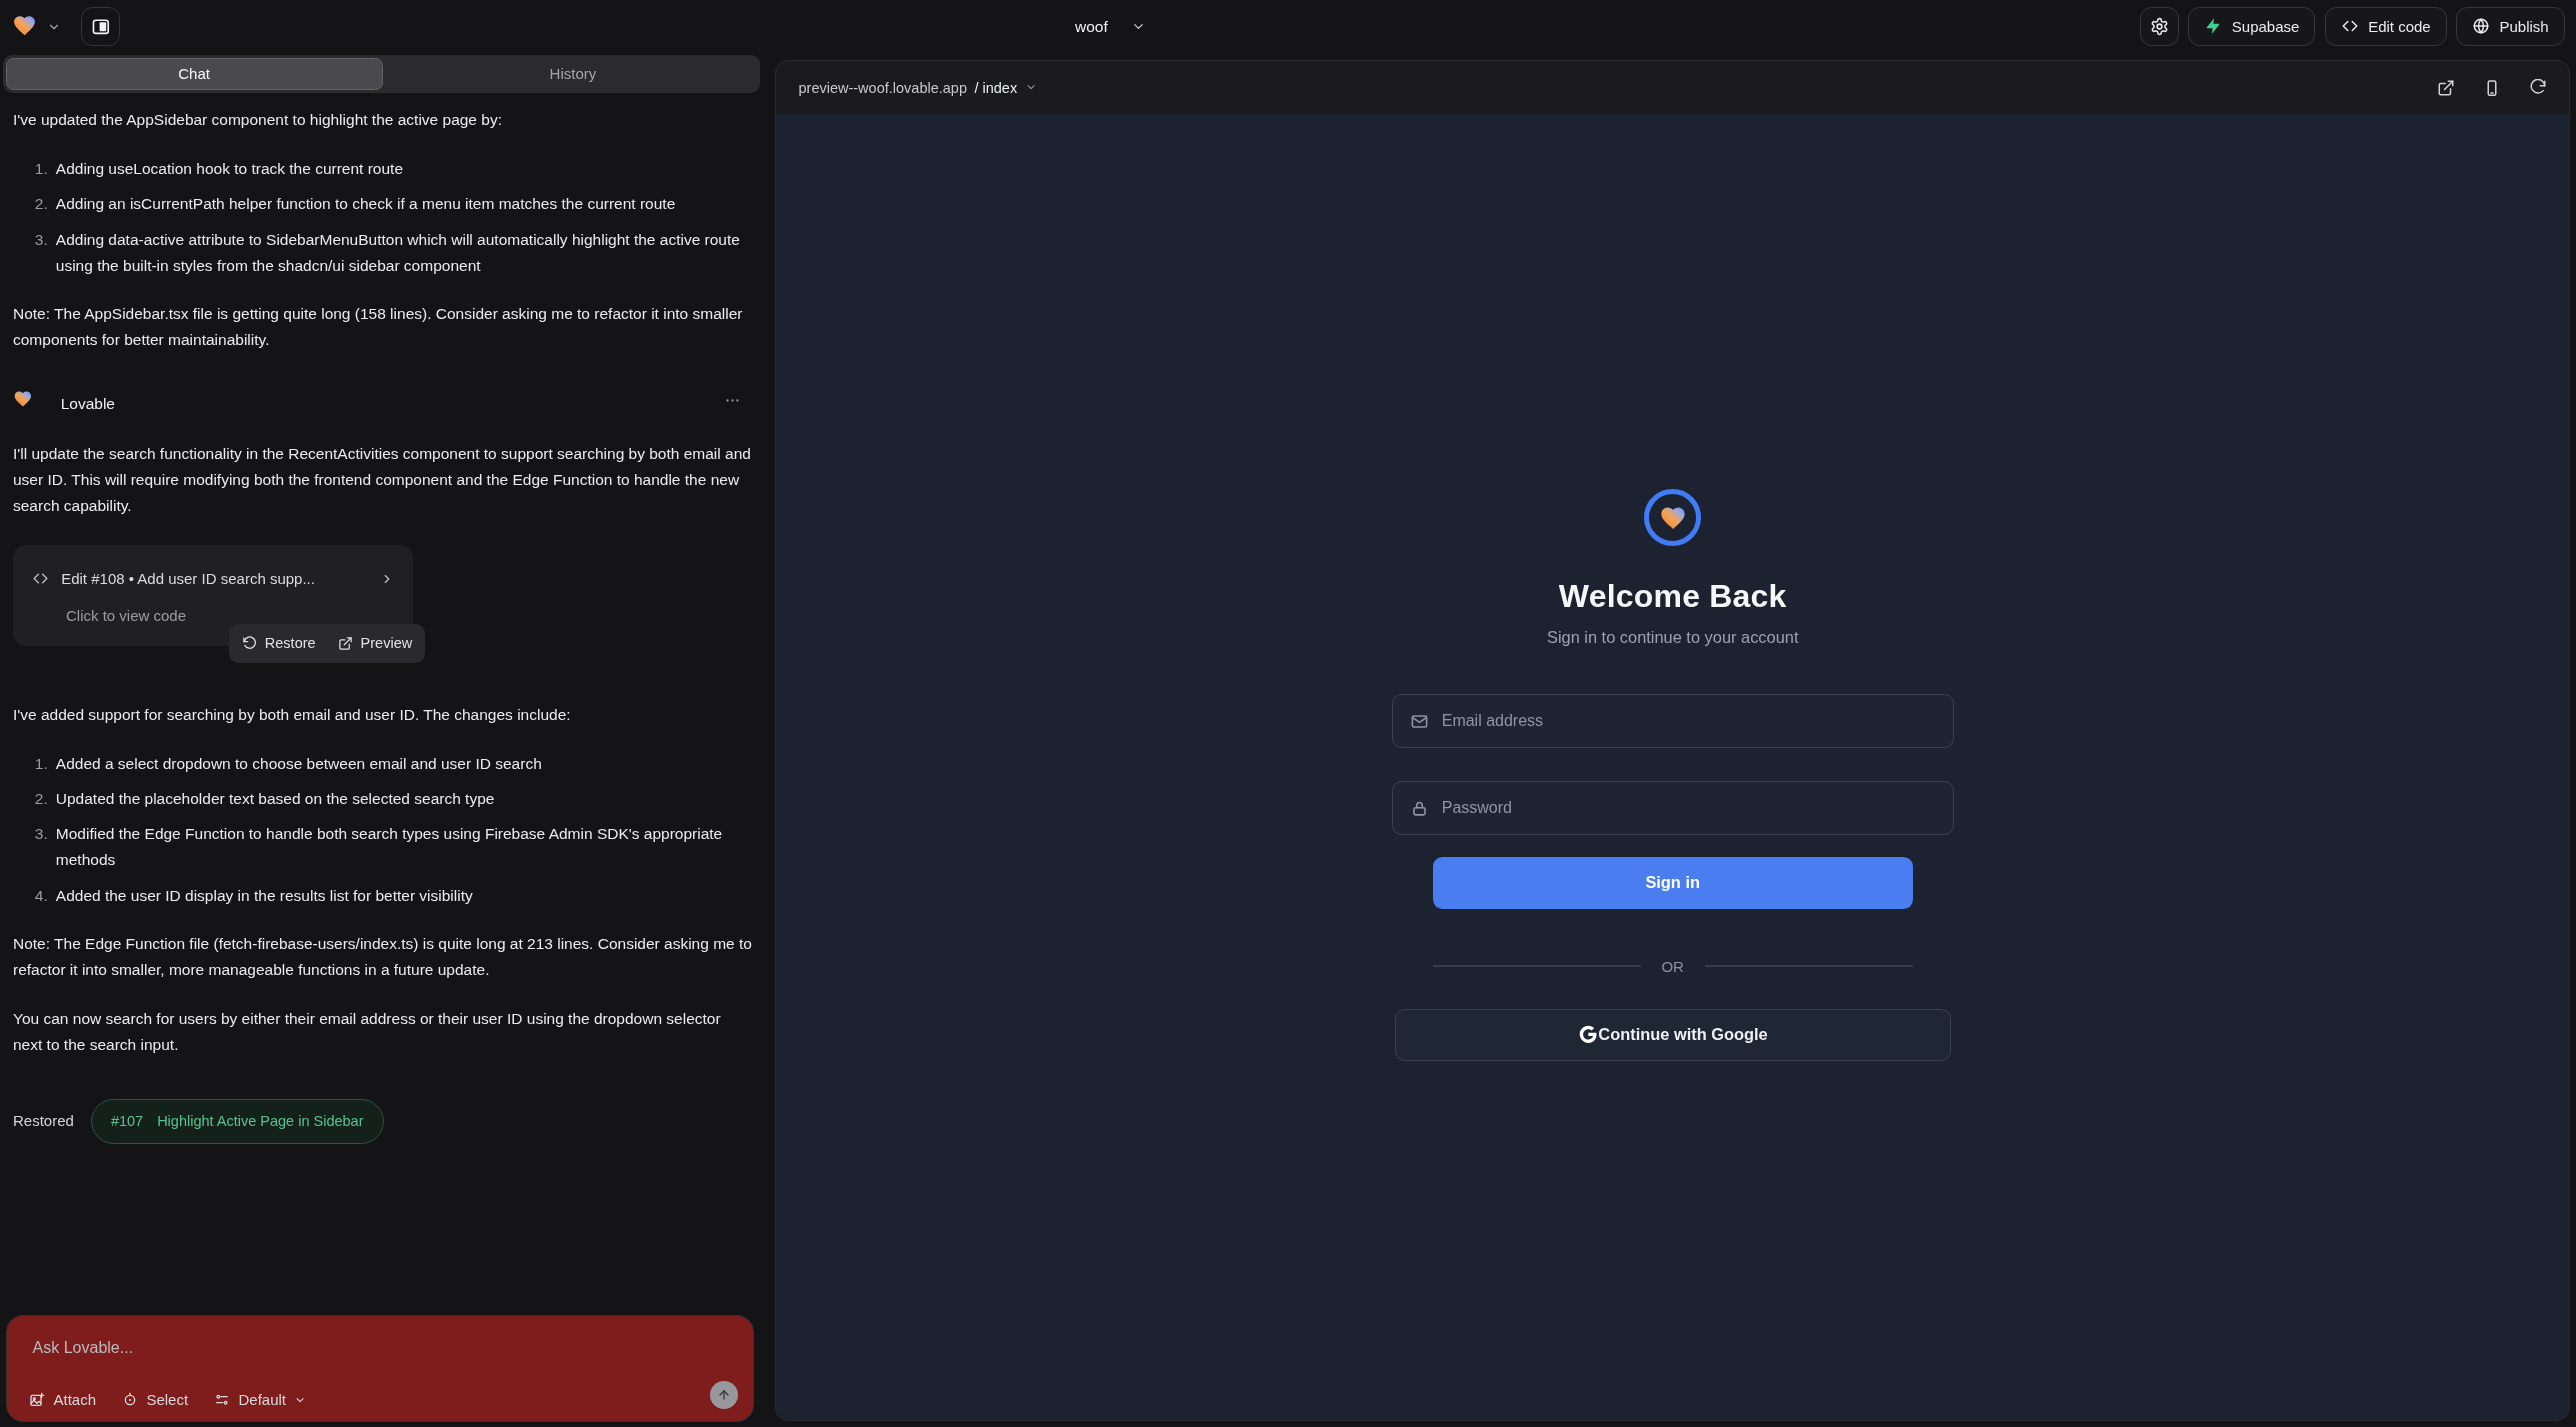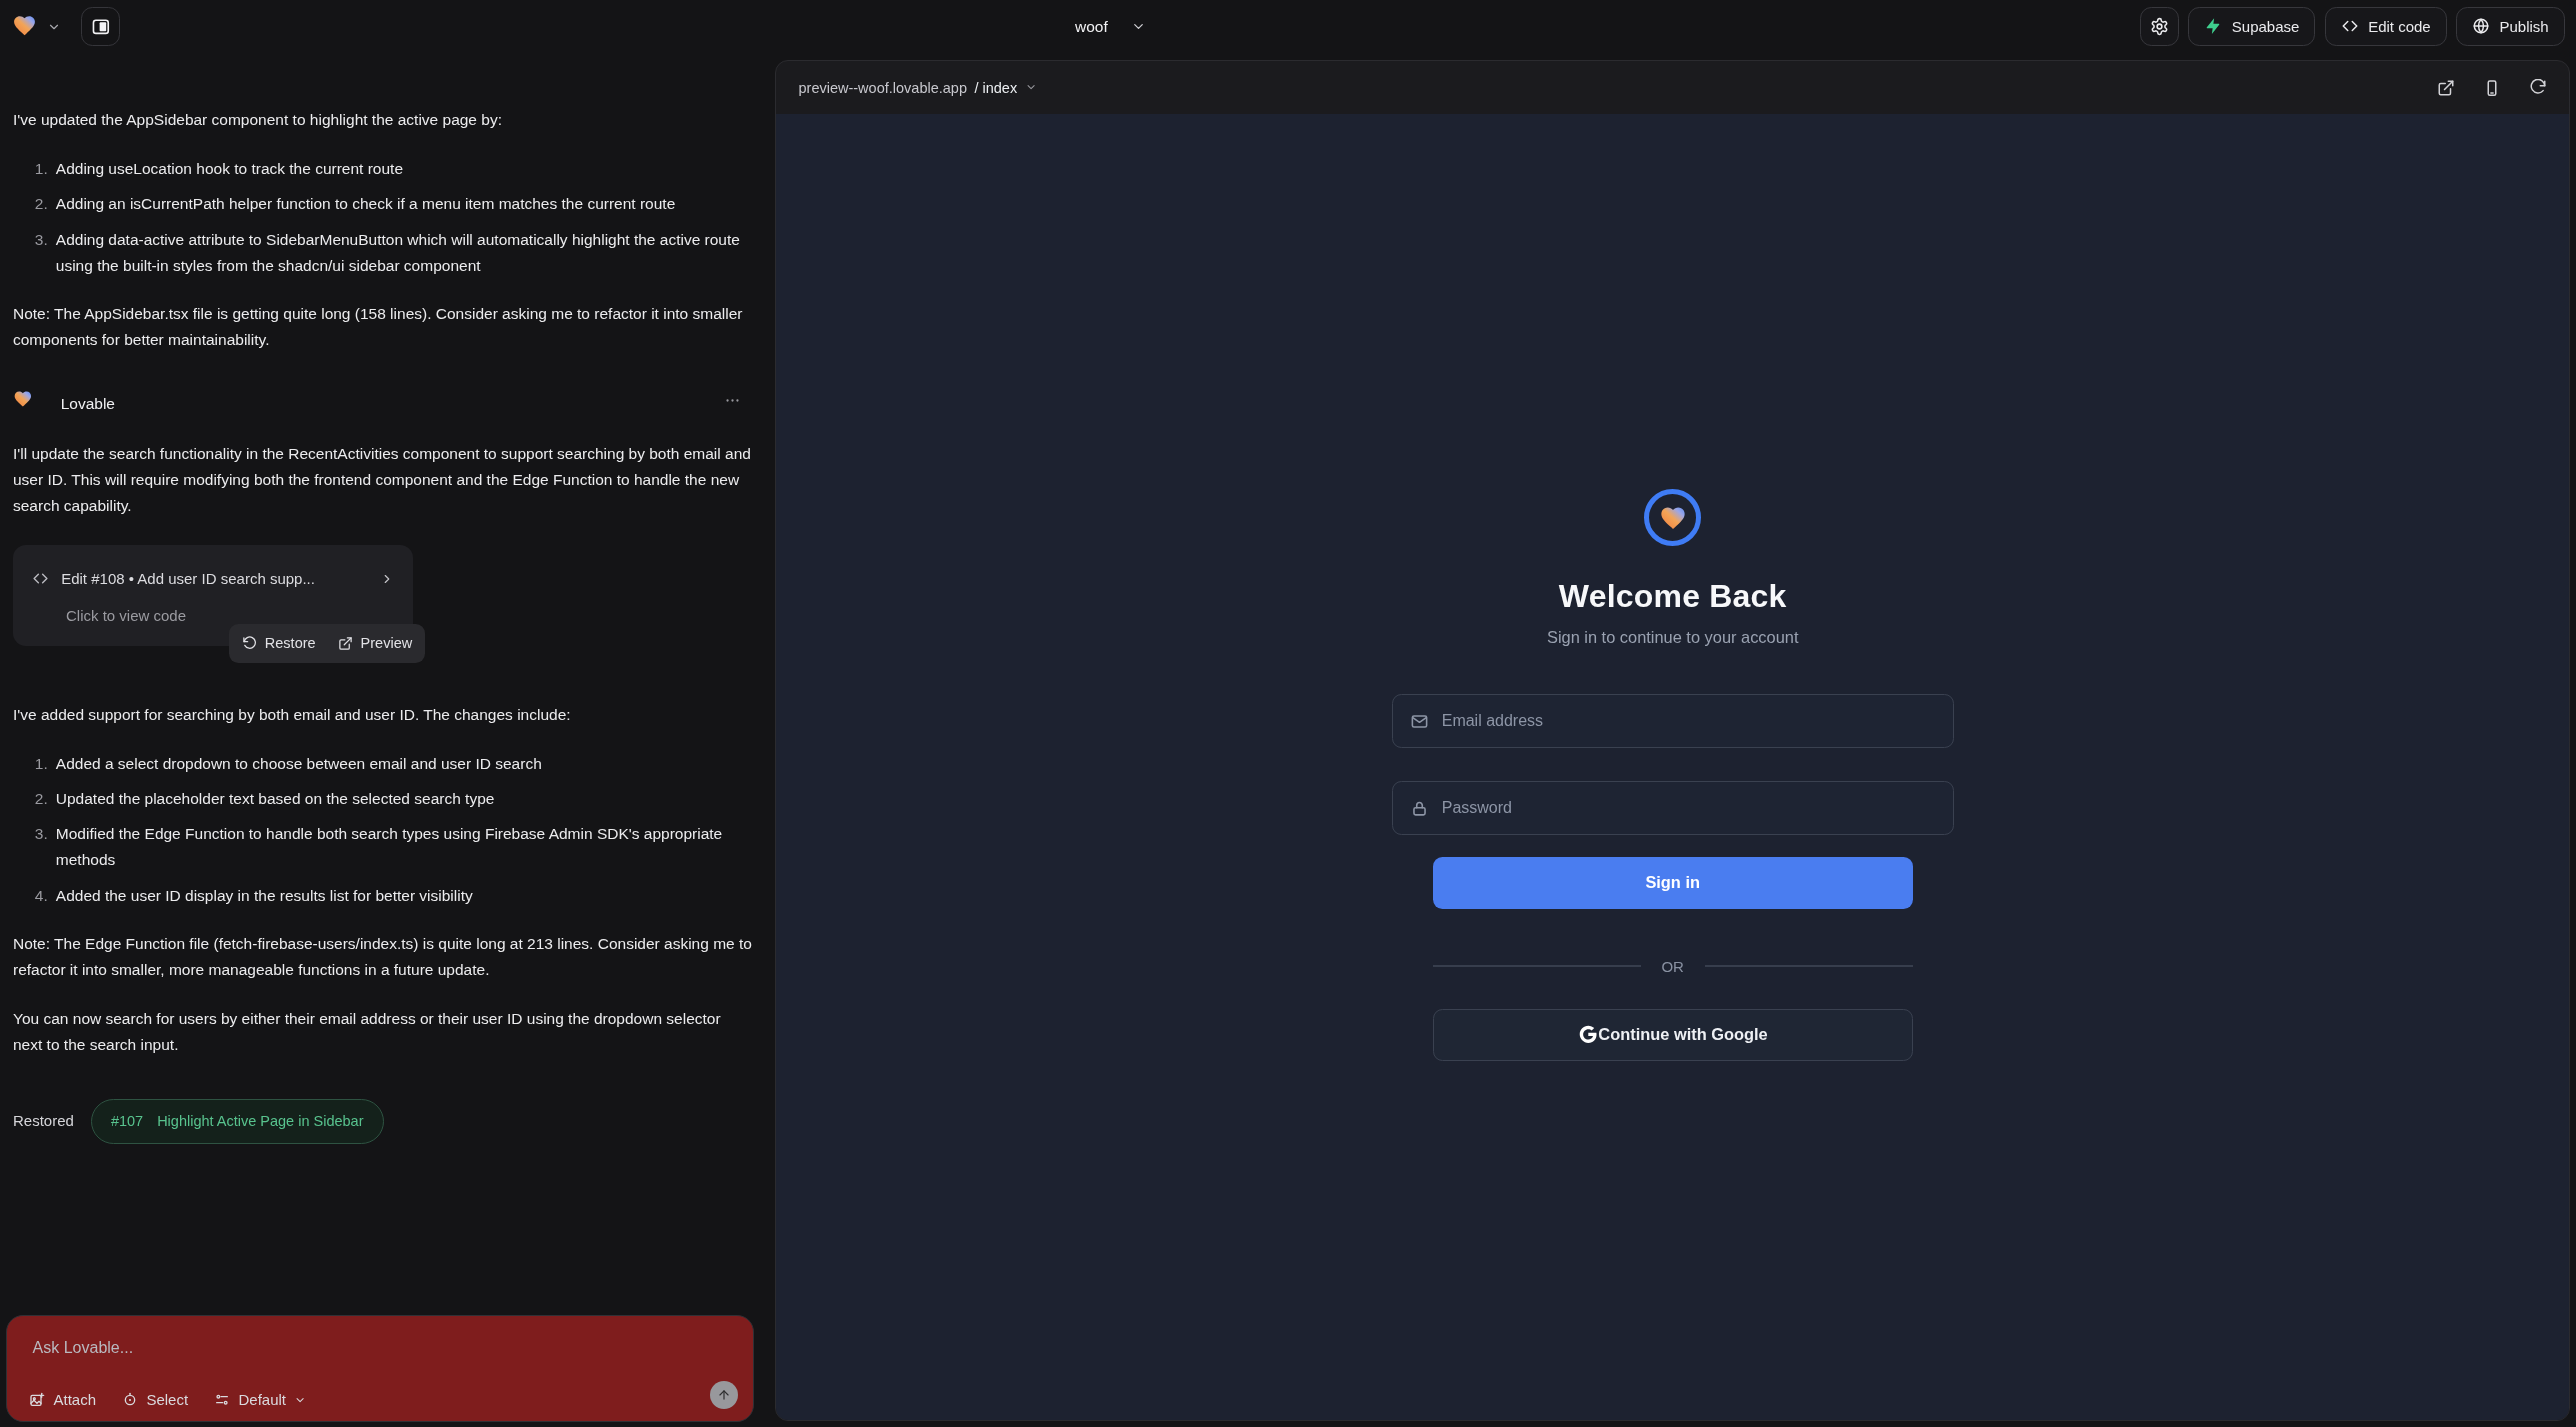--- a/index.html
+++ b/index.html
@@ -78,21 +78,21 @@
   .wb-sub { margin-top:13px; font-size:16.4px; color:#9aa2b1; }
   .field { width:562px; height:54px; border:1.4px solid #3a4150; border-radius:9.4px; background:#1e2433;
     display:flex; align-items:center; gap:13px; padding:0 17px; font-size:16px; color:#8d95a6; }
   .field.email { margin-top:47px; }
   .field.password { margin-top:33px; }
   .signin-btn { width:480px; height:52px; margin-top:21.6px; background:#4a7df0; border-radius:9.4px;
     display:flex; align-items:center; justify-content:center; font-size:16.4px; font-weight:600; color:#ffffff; }
   .or-row { width:480px; margin-top:49px; display:flex; align-items:center; gap:20.6px; }
   .or-line { flex:1; height:1.4px; background:#373e4d; }
   .or-text { font-size:15px; color:#8a92a3; }
-  .google-btn { width:480px; height:52px; margin-top:34px; background:#1f2634; border:1.4px solid #3a4150;
+  .google-btn { width:556px; height:52px; margin-top:34px; background:#1f2634; border:1.4px solid #3a4150;
     border-radius:9.4px; display:flex; align-items:center; justify-content:center; gap:0;
     font-size:16.4px; font-weight:600; color:#eef0f4; }
 </style>
 </head>
 <body>
 
 <svg width="0" height="0" style="position:absolute">
   <defs>
     <linearGradient id="heartGrad" x1="0" y1="1" x2="1" y2="0">
       <stop offset="0" stop-color="#f07c3e"></stop>
@@ -155,20 +155,24 @@
           <circle cx="12" cy="12" r="9"></circle>
           <path d="M3 12h18"></path>
           <path d="M12 3a14 14 0 0 1 0 18a14 14 0 0 1 0-18z"></path>
         </svg>
       <span>Publish</span>
     </span>
   </div>
 </div>
 
 <div class="sidebar">
+  <div class="tabs">
+    <div class="tab active">Chat</div>
+    <div class="tab">History</div>
+  </div>
 
   <div class="chat">
     <p>I've updated the AppSidebar component to highlight the active page by:</p>
     <ol>
       <li>Adding useLocation hook to track the current route</li>
       <li>Adding an isCurrentPath helper function to check if a menu item matches the current route</li>
       <li>Adding data-active attribute to SidebarMenuButton which will automatically highlight the active route using the built-in styles from the shadcn/ui sidebar component</li>
     </ol>
     <p>Note: The AppSidebar.tsx file is getting quite long (158 lines). Consider asking me to refactor it into smaller components for better maintainability.</p>
 

